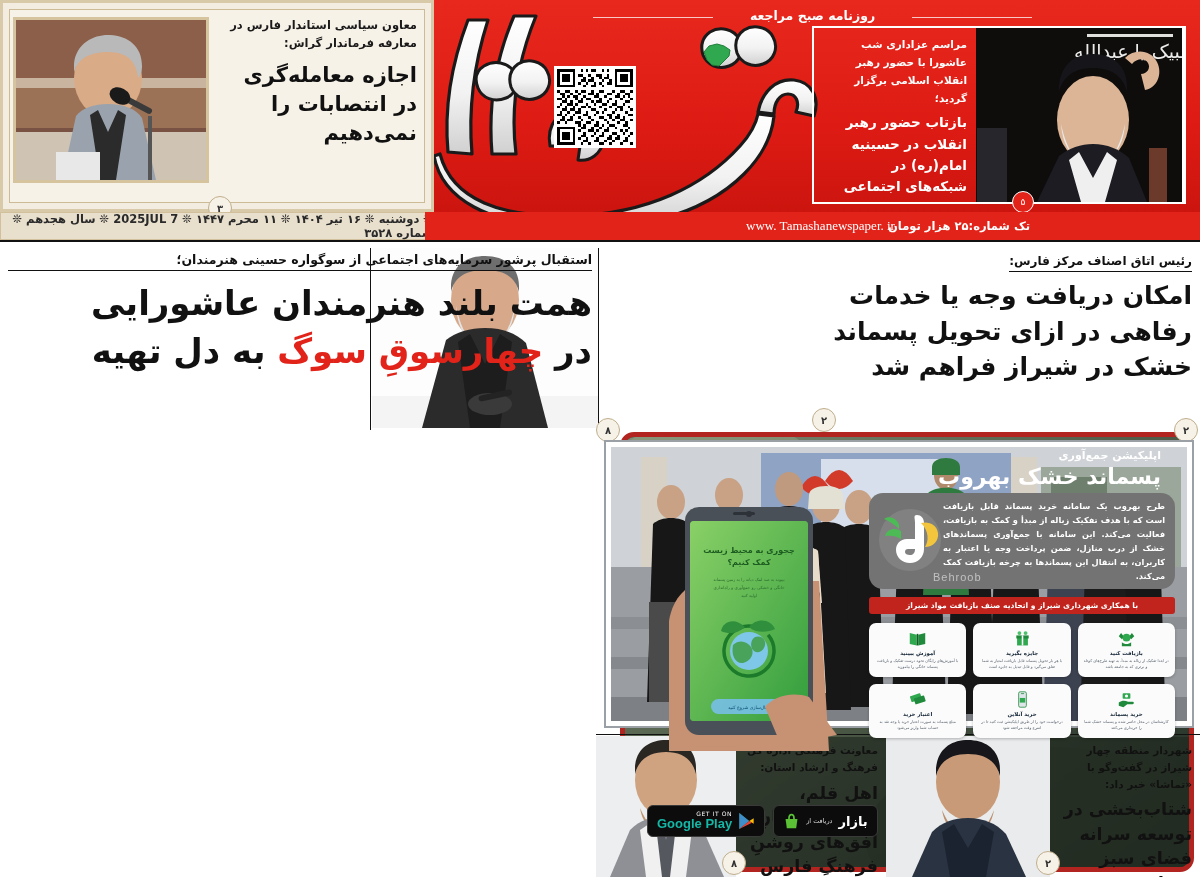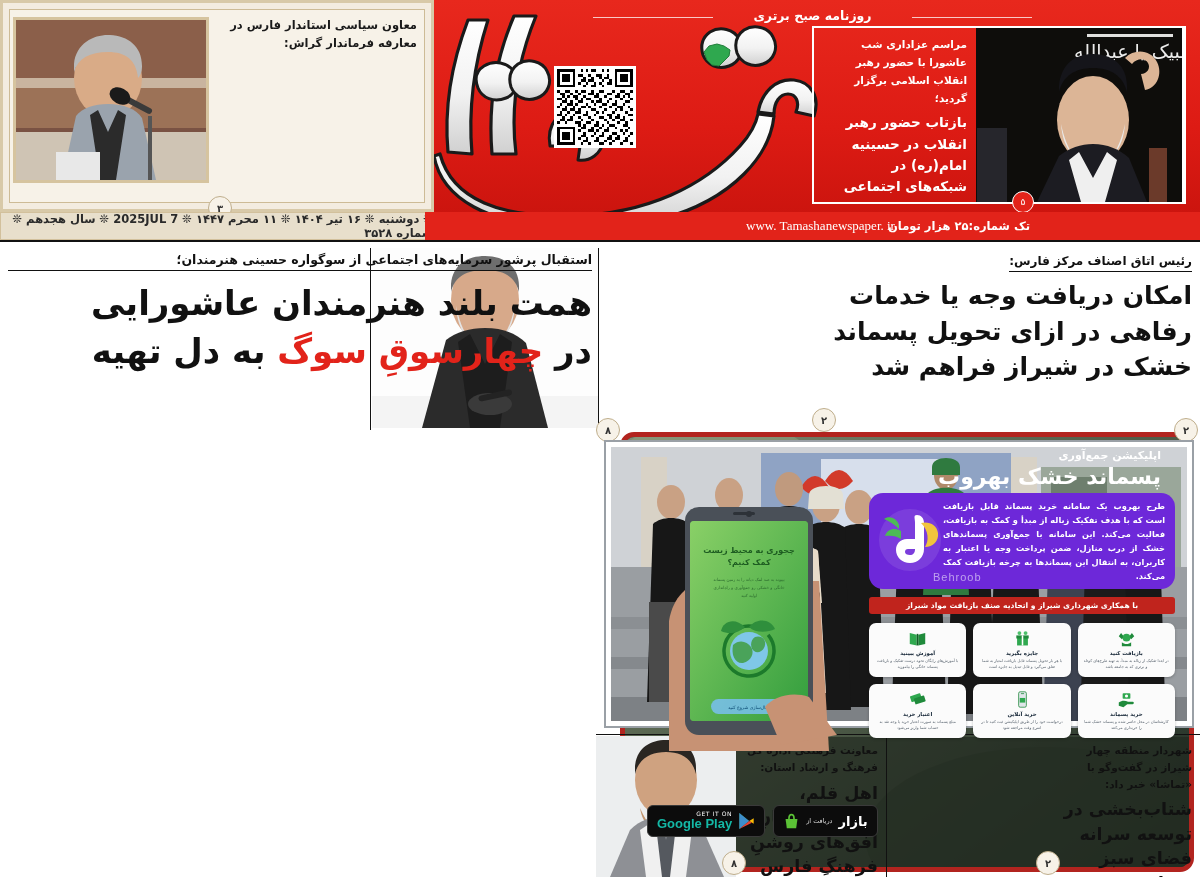--- a/index.html
+++ b/index.html
@@ -63,21 +63,21 @@
   .ms-kick{font-size:12.5px;font-weight:bold;color:#111;border-bottom:1.5px solid #111;padding-bottom:3px;}
   .ms-head{margin-top:8px;font-size:34px;line-height:1.42;font-weight:bold;color:#111;}
   .ms-head .red{color:#e2231a;}
 
   
   .ad{position:absolute;right:6px;top:432px;width:574px;height:440px;border:5px solid #b2241f;border-radius:14px;box-sizing:border-box;overflow:hidden;background:#2b3a2a;}
   .ad-bg{position:absolute;inset:0;}
   .ad-title{position:absolute;right:28px;top:12px;width:270px;text-align:right;z-index:4;}
   .ad-t1{font-size:11px;font-weight:bold;color:#fff;}
   .ad-t2{font-size:22px;font-weight:bold;color:#fff;margin-top:2px;letter-spacing:-.5px;}
-  .ad-green{position:absolute;right:14px;top:56px;width:306px;height:96px;background:#6d28d9;border-radius:14px;z-index:4;
+  .ad-green{position:absolute;right:14px;top:56px;width:306px;height:96px;background:#737373;border-radius:14px;z-index:4;
             display:flex;align-items:center;padding:0 10px 0 74px;box-sizing:border-box;}
   .ad-green p{margin:0;font-size:8.2px;line-height:1.72;color:#fff;text-align:justify;text-align-last:right;font-weight:bold;}
   .ad-logo{position:absolute;left:8px;top:12px;width:66px;height:70px;}
   .behroob{position:absolute;left:64px;bottom:6px;font-size:11px;color:rgba(255,255,255,.55);font-family:"Liberation Sans",sans-serif;letter-spacing:1px;}
   .ad-credit{position:absolute;right:14px;top:160px;width:306px;height:17px;background:#c0241d;border-radius:3px;z-index:4;
              display:flex;align-items:center;justify-content:center;color:#fff;font-size:7.6px;font-weight:bold;}
   .cards{position:absolute;right:14px;top:186px;width:306px;z-index:4;display:grid;grid-template-columns:repeat(3,1fr);gap:7px;}
   .card{background:#fbfbfb;border-radius:7px;padding:6px 5px 7px;text-align:center;box-shadow:0 1px 3px rgba(0,0,0,.25);height:54px;box-sizing:border-box;}
   .card .ico{height:19px;display:flex;align-items:center;justify-content:center;color:#1f8a3b;}
   .card .ct{font-size:5.4px;font-weight:bold;color:#123;margin-top:2px;}
@@ -108,21 +108,21 @@
 </head>
 <body>
 
 <div class="page">
 
   <div class="masthead">
     <div class="mh-red">
       <div class="mh-red-grad"></div>
     </div>
 
-    <div class="mh-tagline" style="left:425px;width:775px;">روزنامه صبح برتری</div>
+    <div class="mh-tagline" style="left:425px;width:775px;">روزنامه صبح مراجعه</div>
 
     <div style="position:absolute;right:4px;top:-2px;width:120px;overflow:hidden;">
       <div class="watermark">جسارت</div>
     </div>
 
     <div class="logo-wrap">
       <svg class="logo-svg" viewBox="0 0 420 225" xmlns="http://www.w3.org/2000/svg">
         <defs>
           <linearGradient id="wg" x1="0" y1="0" x2="0" y2="1">
             <stop offset="0%" stop-color="#ffffff"></stop>
@@ -371,20 +371,21 @@
           <path d="M60,96 C66,88 78,84 92,84 C108,84 120,89 126,98 L140,160 L46,160 Z" fill="#9aa3ad"></path>
           <path d="M82,90 L92,112 L102,90 L110,95 L100,160 L84,160 L74,95 Z" fill="#2b2b2b"></path>
           <rect x="100" y="70" width="42" height="6" rx="3" transform="rotate(28 100 70)" fill="#3a3a3a"></rect>
           <ellipse cx="104" cy="76" rx="11" ry="8" transform="rotate(28 104 76)" fill="#1a1a1a"></ellipse>
           <rect x="132" y="96" width="4" height="64" fill="#555"></rect>
           <rect x="40" y="132" width="44" height="28" fill="#e8e8e8"></rect>
         </svg>
       </div>
       <div class="mh-ktext">
         <div class="kicker">معاون سیاسی استاندار فارس در معارفه فرماندار گراش:</div>
+        <div class="mh-head">اجازه معامله‌گری در انتصابات را نمی‌دهیم</div>
       </div>
       <div class="pagenum" style="left:205px;bottom:-11px;">۳</div>
     </div>
 
     <div class="mh-right-box">
       <div class="mrb-photo">
         <svg width="100%" height="100%" viewBox="0 0 208 174" preserveAspectRatio="xMidYMid slice">
           <rect width="208" height="174" fill="#0e0d0b"></rect>
           <g fill="#f2f2f2" opacity=".92">
             <path d="M112,6 h86 v3 h-86 Z"></path>
@@ -703,21 +704,21 @@
       </svg>
     </div>
   </div>
 
   <div class="topline" style="left:596px;top:734px;width:604px;"></div>
   <div class="sep" style="left:596px;top:736px;"></div>
   <div class="sep" style="left:886px;top:736px;"></div>
 
   <div class="bot">
 
-    <div class="bot-box" style="right:0;width:314px;flex-direction:column;">
+    <div class="bot-box" style="right:0;width:314px;">
       <div class="bb-text" style="width:150px;">
         <div class="bb-kick">شهردار منطقه چهار شیراز در گفت‌وگو با «تماشا» خبر داد:</div>
         <div class="bb-head">شتاب‌بخشی در توسعه سرانه فضای سبز منطقه</div>
       </div>
       <div class="bb-photo" style="width:164px;">
         <svg width="100%" height="100%" viewBox="0 0 164 141" preserveAspectRatio="xMidYMid slice">
           <rect width="164" height="141" fill="#e9ebec"></rect>
           <ellipse cx="82" cy="46" rx="32" ry="38" fill="#c89a78"></ellipse>
           <path d="M50,32 C52,12 66,4 82,4 C100,4 114,14 114,34 L114,40 C110,24 98,18 82,18 C66,18 54,24 50,40 Z" fill="#17161a"></path>
           <path d="M56,74 C64,92 72,100 82,100 C93,100 101,92 108,74 C105,92 95,98 82,98 C69,98 59,92 56,74 Z" fill="#bc8e6d"></path>

